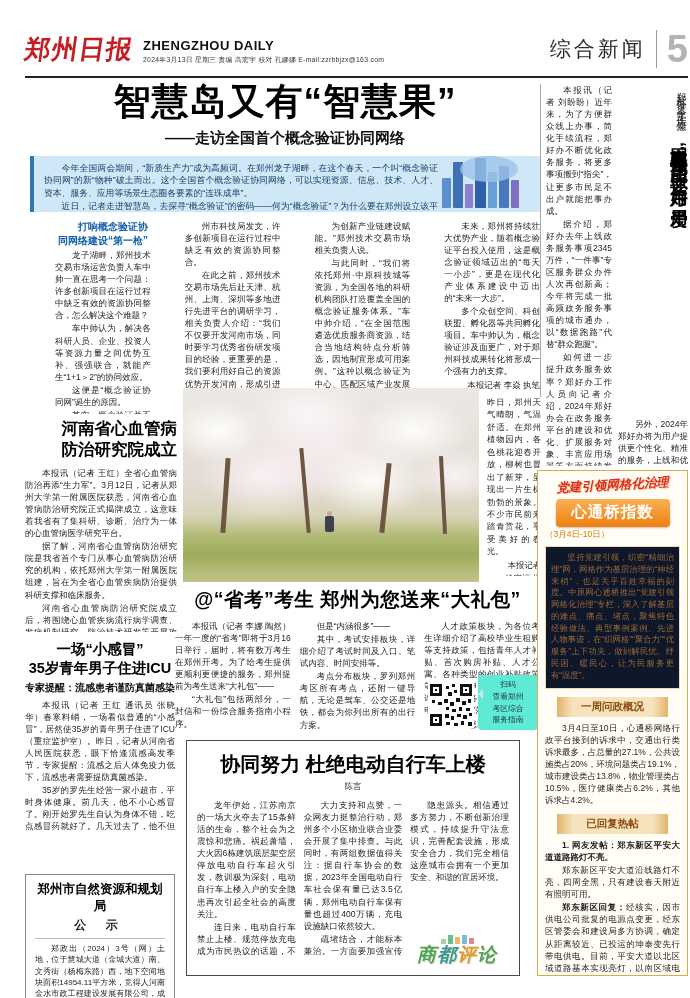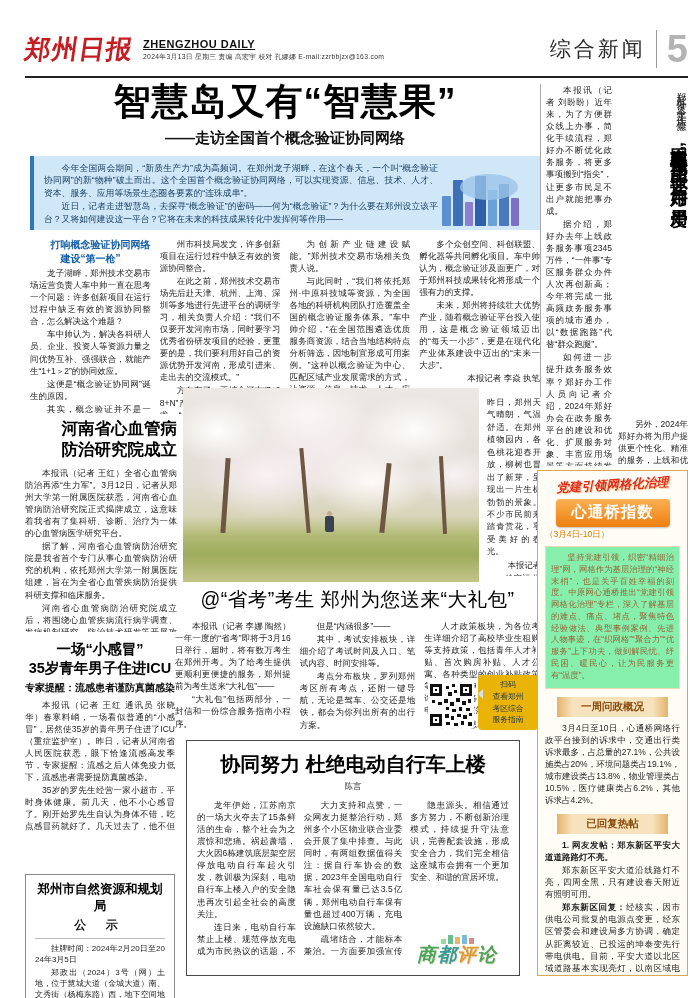--- a/index.html
+++ b/index.html
@@ -3,41 +3,41 @@
 <meta charset="utf-8">
 <style>
   html,body{margin:0;padding:0;background:#ffffff;}
   .page{position:relative;width:690px;height:998px;background:#fff;overflow:hidden;
         font-family:"Liberation Sans",sans-serif;color:#1c1c1c;}
   
   .masthead{position:absolute;left:25px;top:30px;width:663px;height:46px;border-bottom:2px solid #222;}
   .mh-logo{position:absolute;left:0;top:2px;font-family:"DejaVu Serif",serif;font-weight:bold;
            font-size:26px;color:#c41e23;transform:skewX(-8deg);letter-spacing:1px;}
   .mh-info{position:absolute;left:118px;top:8px;}
-  .mh-en{font-size:11px;font-weight:bold;letter-spacing:.5px;color:#111;text-decoration:underline;}
+  .mh-en{font-size:13px;font-weight:bold;letter-spacing:.5px;color:#111;}
   .mh-date{font-size:6.8px;color:#333;margin-top:2px;letter-spacing:.3px;}
   .mh-right{position:absolute;right:0;top:0;display:flex;align-items:center;gap:10px;}
   .mh-section{font-size:21px;color:#2b2b2b;letter-spacing:3px;}
   .mh-vline{width:1px;height:38px;background:#9a9a9a;}
   .mh-pageno{font-size:38px;color:#b3b3b3;font-weight:bold;line-height:1;}
   
   .bt{font-size:8.5px;line-height:1.42;text-align:justify;word-break:break-all;color:#1d1d1d;}
   .bt p{margin:0 0 1px;text-indent:2em;}
   
   .lead{position:absolute;left:30px;top:82px;width:510px;height:332px;overflow:hidden;}
   .lead-title{font-size:37px;font-weight:bold;text-align:center;letter-spacing:1px;color:#000;line-height:1.1;}
   .lead-sub{font-size:15px;font-weight:bold;text-align:center;margin-top:6px;color:#111;}
   .lead-intro{position:relative;margin-top:8px;background:#cfe7f7;border-left:4px solid #2e77b6;
-              padding:6px 102px 20px 10px;height:48px;overflow:hidden;}
+              padding:6px 102px 2px 10px;height:48px;overflow:hidden;}
   .lead-intro .bt{font-size:8.8px;color:#153a5f;}
   .city{position:absolute;right:6px;bottom:4px;width:92px;height:52px;display:flex;align-items:flex-end;gap:2px;}
   .city i{display:block;border-radius:1px;}
   .city .blob{position:absolute;left:18px;top:0;width:58px;height:26px;background:#9cc4e8;border-radius:50%;opacity:.8;}
   .lead-cols{display:flex;gap:9px;margin-top:8px;height:198px;overflow:hidden;}
-  .lead-cols .col{flex:1;overflow:hidden;}
+  .lead-cols .col{flex:1;overflow:hidden;margin-left:25px;}
   .subhead{font-size:10px;font-weight:bold;color:#1460a8;text-align:center;margin:4px 0;text-indent:0;}
   .lead-byline{text-align:right;font-size:8.5px;margin-top:2px;}
   
   .vrule-right{position:absolute;left:540px;top:84px;width:1px;height:380px;background:#a9a9a9;}
   .zhb{position:absolute;left:546px;top:84px;width:142px;height:382px;}
   .zhb-body{position:absolute;left:0;top:0;width:66px;height:382px;overflow:hidden;}
   .zhb-head{position:absolute;left:72px;top:0;width:70px;height:330px;writing-mode:vertical-rl;
             display:flex;align-items:flex-start;}
   .zhb-kicker{font-size:10px;letter-spacing:3px;color:#222;margin-bottom:4px;}
   .zhb-big{font-size:17.5px;font-weight:bold;letter-spacing:1px;color:#000;line-height:1.05;}
@@ -60,25 +60,25 @@
   .trunk{position:absolute;background:#6d5743;}
   .figure{position:absolute;left:142px;top:128px;width:9px;height:16px;background:#3a4250;border-radius:2px;}
   .figure:before{content:"";position:absolute;left:2px;top:-5px;width:5px;height:5px;border-radius:50%;background:#c8a98f;}
   
   .caption{position:absolute;left:484px;top:392px;width:54px;height:180px;background:#fff;
            border-radius:0 10px 0 0;padding:4px 1px 0 3px;overflow:hidden;}
   .caption .bt{font-size:8.3px;line-height:1.5;}
   .cap-credit{font-size:8.3px;text-align:right;margin-top:2px;}
   
   .shengkao{position:absolute;left:175px;top:586px;width:365px;height:150px;overflow:hidden;}
-  .sk-title{font-size:19.5px;font-weight:normal;text-align:center;color:#000;letter-spacing:.5px;}
+  .sk-title{font-size:19.5px;font-weight:bold;text-align:center;color:#000;letter-spacing:.5px;}
   .sk-cols{display:flex;gap:9px;margin-top:7px;height:112px;overflow:hidden;}
   .sk-cols .col{flex:1;overflow:hidden;}
   .qr-wrap{position:absolute;right:66px;bottom:8px;width:46px;height:46px;background:#fff;}
-  .qr-bubble{position:absolute;right:2px;bottom:6px;width:56px;background:#eab308;border-radius:4px;
+  .qr-bubble{position:absolute;right:2px;bottom:6px;width:56px;background:#5eead4;border-radius:4px;
              font-size:7.8px;line-height:1.5;text-align:center;color:#223a4e;padding:4px 2px;}
   .qr-bubble:before{content:"";position:absolute;left:-5px;top:14px;border:5px solid transparent;border-right-color:#cfe4f2;}
   
   .icu{position:absolute;left:25px;top:640px;width:150px;height:192px;overflow:hidden;}
   .icu-t{font-size:14.5px;font-weight:bold;text-align:center;line-height:1.3;color:#000;}
   .icu-sub{font-size:10px;font-weight:bold;text-align:center;margin:3px 0 4px;color:#111;}
   
   .gongshi{position:absolute;left:25px;top:838px;width:150px;height:126px;border:1px solid #8a8a8a;
            padding:6px 9px;box-sizing:border-box;overflow:hidden;margin-top:36px;}
   .gs-org{font-size:12.5px;font-weight:bold;text-align:center;color:#000;}
@@ -101,21 +101,21 @@
        background:#fffdf5;box-sizing:border-box;padding:6px 7px;overflow:hidden;}
   .xq-slogan{color:#e02c1e;font-family:"DejaVu Serif",serif;font-style:italic;font-weight:bold;
              font-size:12.5px;text-align:center;transform:rotate(-3deg);text-shadow:1px 1px 0 #f6d9a4;}
   .xq-title{position:relative;margin:5px auto 2px;width:114px;background:linear-gradient(180deg,#f9b054,#ee7f10);
             color:#fff;font-size:15.5px;font-weight:bold;text-align:center;padding:3px 0 4px;border-radius:4px;
             letter-spacing:1px;box-shadow:0 1px 2px rgba(0,0,0,.25);}
   .xq-title:before,.xq-title:after{content:"";position:absolute;top:6px;width:12px;height:14px;background:#d96f08;z-index:-1;}
   .xq-title:before{left:-8px;transform:skewY(8deg);}
   .xq-title:after{right:-8px;transform:skewY(-8deg);}
   .xq-period{font-size:8.5px;color:#d97a00;margin-bottom:5px;}
-  .xq-intro{border:1px solid #f0d9b5;background:#86efac;padding:5px 5px;}
+  .xq-intro{border:1px solid #f0d9b5;background:#0f172a;padding:5px 5px;}
   .xq-intro .bt{color:#96683a;font-size:8.3px;}
   .xq-sec{margin:8px auto 5px;width:82%;background:linear-gradient(90deg,#e3b36c,#f6e3bd 14%,#f6e3bd 86%,#e3b36c);
           color:#8a4d0f;font-weight:bold;font-size:10.5px;text-align:center;padding:3px 0;}
   .xq-lead{font-weight:bold;}
 </style>
 </head>
 <body>
 
 <div class="page">
 
@@ -165,22 +165,22 @@
         <p>方向有了，再结合河南“7+28+N”产业链体系发展转型的需求，“概念验证协同网”应运而生，打响了全国概念验证协同网络建设的“第一枪”。</p>
 
       </div>
       <div class="col bt">
         <p>为创新产业链建设赋能。”郑州技术交易市场相关负责人说。</p>
         <p>与此同时，“我们将依托郑州·中原科技城等资源，为全国各地的科研机构团队打造覆盖全国的概念验证服务体系。”车中帅介绍，“在全国范围遴选优质服务商资源，结合当地结构特点分析筛选，因地制宜形成可用案例。”这种以概念验证为中心、匹配区域产业发展需求的方式，让资源、信息、技术、人才、应用场景在全国范围互联互通。</p>
         <p class="subhead">打通成果转化的“最初一公里”</p>
 
       </div>
       <div class="col bt">
+        <p>未来，郑州将持续壮大优势产业，随着概念验证平台投入使用，这是概念验证领域迈出的“每天一小步”，更是在现代化产业体系建设中迈出的“未来一大步”。</p>
         <p>多个众创空间、科创联盟、孵化器等共同孵化项目。车中帅认为，概念验证涉及面更广，对于郑州科技成果转化将形成一个强有力的支撑。</p>
-        <p>未来，郑州将持续壮大优势产业，随着概念验证平台投入使用，这是概念验证领域迈出的“每天一小步”，更是在现代化产业体系建设中迈出的“未来一大步”。</p>
         <p class="lead-byline">本报记者 李焱 执笔</p>
       </div>
     </div>
   </div>
 
   <div class="vrule-right"></div>
   <div class="zhb">
     <div class="zhb-body bt">
       <p>本报讯（记者 刘盼盼）近年来，为了方便群众线上办事，简化手续流程，郑好办不断优化政务服务，将更多事项搬到“指尖”，让更多市民足不出户就能把事办成。</p>
       <p>据介绍，郑好办去年上线政务服务事项2345万件，“一件事”专区服务群众办件人次再创新高；今年将完成一批高频政务服务事项的城市通办，以“数据跑路”代替“群众跑腿”。</p>
@@ -296,21 +296,20 @@
       <p>本报讯（记者 王红 通讯员 张晓华）春寒料峭，一场看似普通的“小感冒”，居然使35岁的青年男子住进了ICU（重症监护室）。昨日，记者从河南省人民医院获悉，眼下恰逢流感高发季节，专家提醒：流感之后人体免疫力低下，流感患者需要提防真菌感染。</p>
       <p>35岁的罗先生经营一家小超市，平时身体健康。前几天，他不小心感冒了。刚开始罗先生自认为身体不错，吃点感冒药就好了。几天过去了，他不但持续咳嗽、发热、咯血，感冒第六天突然呼吸困难，被送至当地医院ICU，上了呼吸机，由于病情复杂危重，又被紧急转诊到省人民医院呼吸重症监护病房救治。</p>
 
     </div>
   </div>
 
   <div class="gongshi">
     <div class="gs-org">郑州市自然资源和规划局</div>
     <div class="gs-title">公  示</div>
     <div class="bt">
-      <p>挂牌时间：2024年2月20日至2024年3月5日</p>
       <p>郑政出（2024）3号（网）土地，位于慧城大道（金城大道）南、文秀街（杨梅东路）西，地下空间地块面积14954.11平方米，竞得人河南金水市政工程建设发展有限公司，成交价600万元。</p>
     </div>
 
   </div>
 
   <div class="xietong">
     <div class="xt-title">协同努力 杜绝电动自行车上楼</div>
     <div class="xt-byline">陈言</div>
     <div class="xt-cols">
       <div class="col bt">

